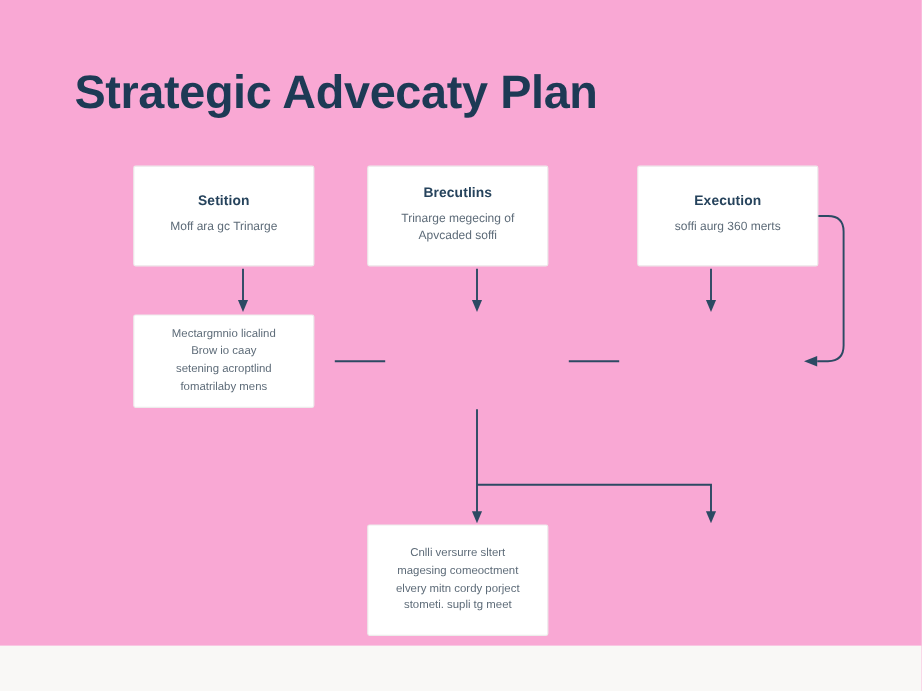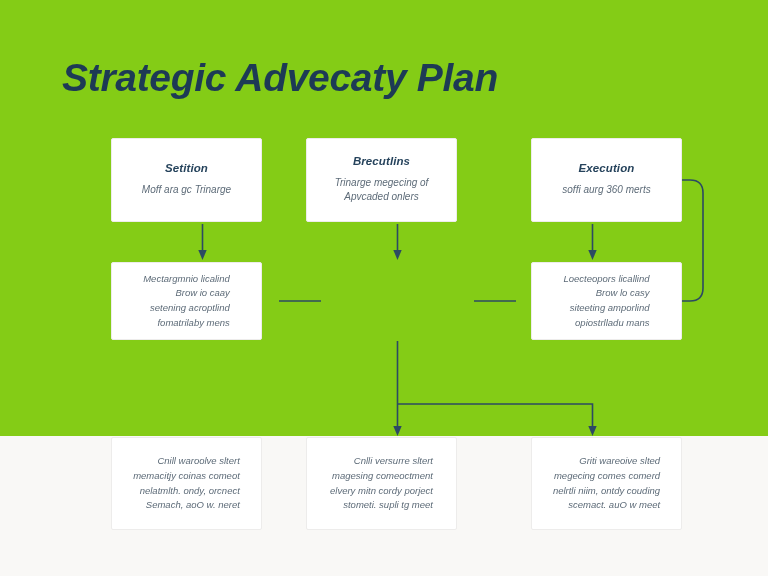--- a/index.html
+++ b/index.html
@@ -9,23 +9,22 @@
   body {
     width: 768px;
     height: 576px;
     background: #f9f8f6;
     font-family: "Liberation Sans", sans-serif;
     overflow: hidden;
   }
   #canvas {
     position: relative;
     width: 768px;
-    height: 436px;
-    background: #84cc16;
-    font-style: italic;
+    height: 538px;
+    background: #f9a8d4;
   }
 
   
   #page-title {
     position: absolute;
     left: 62px;
     top: 31px;
     width: 660px;
     font-size: 39px;
     font-weight: bold;
@@ -93,21 +92,20 @@
     font-size: 10px;
     color: #5d6b78;
     line-height: 1.45;
     font-weight: normal;
   }
   .node-body {
     font-size: 9.5px;
     color: #5d6b78;
     line-height: 1.55;
     font-weight: normal;
-    text-align: right;
   }
   .node-body .ln,
   .node-sub .ln {
     display: block;
     white-space: nowrap;
   }
 
   
   .col-1 { left: 111px; }
   .col-2 { left: 306px; }
@@ -166,70 +164,46 @@
     <div class="node-title">Setition</div>
     <div class="node-sub">
       <span class="ln">Moff ara gc Trinarge</span>
     </div>
   </div>
 
   <div class="node head col-2 row-head">
     <div class="node-title">Brecutlins</div>
     <div class="node-sub">
       <span class="ln">Trinarge megecing of</span>
-      <span class="ln">Apvcaded onlers</span>
+      <span class="ln">Apvcaded soffi</span>
     </div>
   </div>
 
   <div class="node head col-3 row-head">
     <div class="node-title">Execution</div>
     <div class="node-sub">
       <span class="ln">soffi aurg 360 merts</span>
     </div>
   </div>
 
   <div class="node mid col-1 row-mid">
     <div class="node-body">
       <span class="ln">Mectargmnio licalind</span>
       <span class="ln">Brow io caay</span>
       <span class="ln">setening acroptlind</span>
       <span class="ln">fomatrilaby mens</span>
     </div>
   </div>
 
 
-  <div class="node mid col-3 row-mid">
-    <div class="node-body">
-      <span class="ln">Loecteopors licallind</span>
-      <span class="ln">Brow lo casy</span>
-      <span class="ln">siteeting amporlind</span>
-      <span class="ln">opiostrlladu mans</span>
-    </div>
-  </div>
-
-  <div class="node leaf col-1 row-leaf">
-    <div class="node-body">
-      <span class="ln">Cnill waroolve sltert</span>
-      <span class="ln">memacitjy coinas comeot</span>
-      <span class="ln">nelatmlth. ondy, orcnect</span>
-      <span class="ln">Semach, aoO w. neret</span>
-    </div>
-  </div>
+
 
   <div class="node leaf col-2 row-leaf">
     <div class="node-body">
       <span class="ln">Cnlli versurre sltert</span>
       <span class="ln">magesing comeoctment</span>
       <span class="ln">elvery mitn cordy porject</span>
       <span class="ln">stometi. supli tg meet</span>
     </div>
   </div>
 
-  <div class="node leaf col-3 row-leaf">
-    <div class="node-body">
-      <span class="ln">Griti wareoive slted</span>
-      <span class="ln">megecing comes comerd</span>
-      <span class="ln">nelrtli niim, ontdy couding</span>
-      <span class="ln">scemact. auO w meet</span>
-    </div>
-  </div>
 
 </div>
 
 </body></html>

